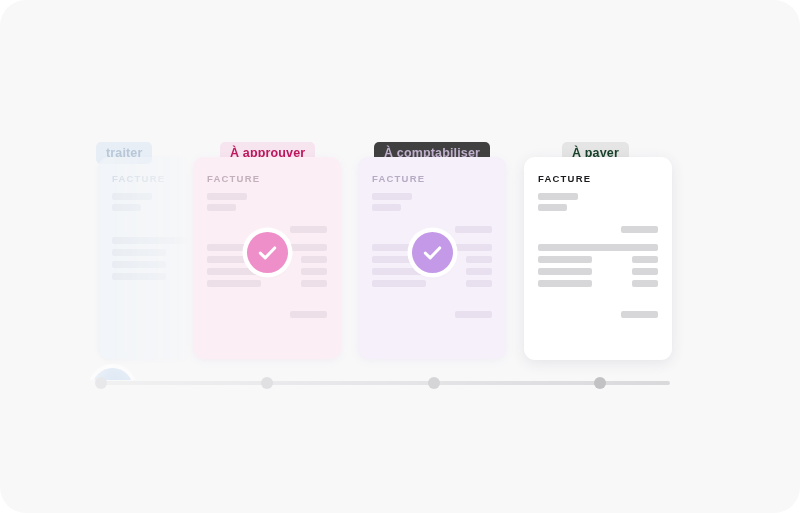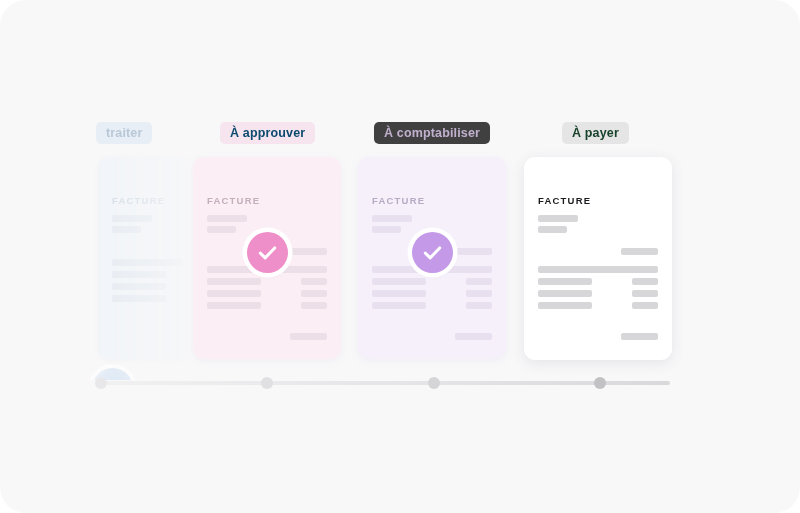--- a/index.html
+++ b/index.html
@@ -40,24 +40,25 @@
   .badge {
     position: absolute;
     height: 22px;
     line-height: 22px;
     padding: 0 10px;
     border-radius: 5px;
     font-size: 12.5px;
     font-weight: 600;
     letter-spacing: .15px;
     white-space: nowrap;
+    margin-top: 20px;
   }
 
   .badge.b0 { left: 96px;  background: #e7eef6; color: #b9c8d8; }
-  .badge.b1 { left: 220px; background: #f6e4ef; color: #0c4a6e; }
+  .badge.b1 { left: 220px; background: #f6e4ef; color: #be185d; }
   .badge.b2 { left: 374px; background: #404040; color: #c0b0cd; }
   .badge.b3 { left: 562px; background: #e5e5e5; color: #17412a; }
 
   
   .card {
     position: absolute;
     top: 157px;
     width: 148px;
     height: 202px;
     border-radius: 11px;
@@ -85,21 +86,20 @@
     width: 148px;
     height: 203px;
     box-shadow: 0 3px 14px rgba(60,60,80,.10);
   }
 
   .card-title {
     font-size: 9.5px;
     font-weight: 700;
     letter-spacing: 1.2px;
     margin-bottom: 9px;
-    margin-top: 22px;
   }
   .c0 .card-title { color: #ccd6e2; }
   .c1 .card-title { color: #c3aebb; }
   .c2 .card-title { color: #b7abc4; }
   .c3 .card-title { color: #1b1b1f; }
 
   .bar { height: 7px; border-radius: 2px; }
   .c0 .bar { background: #e3e9f0; }
   .c1 .bar { background: #eddfe8; }
   .c2 .bar { background: #e8e0ef; }

